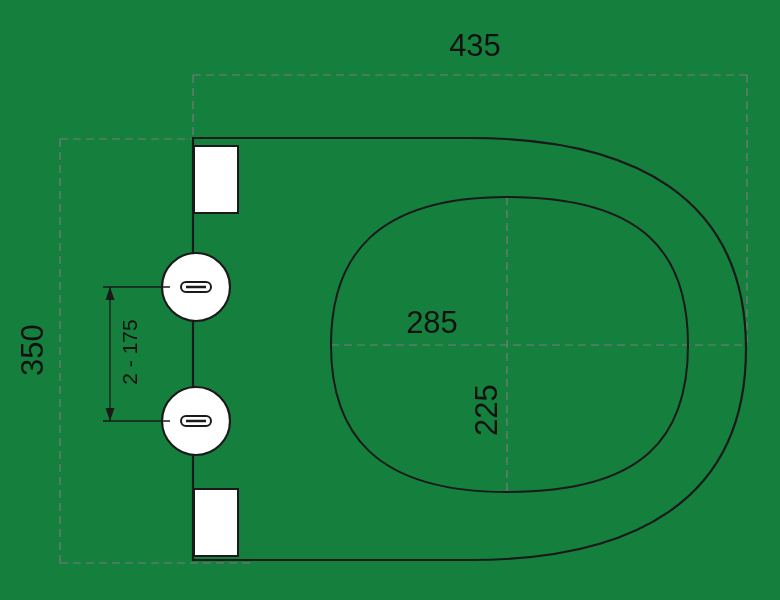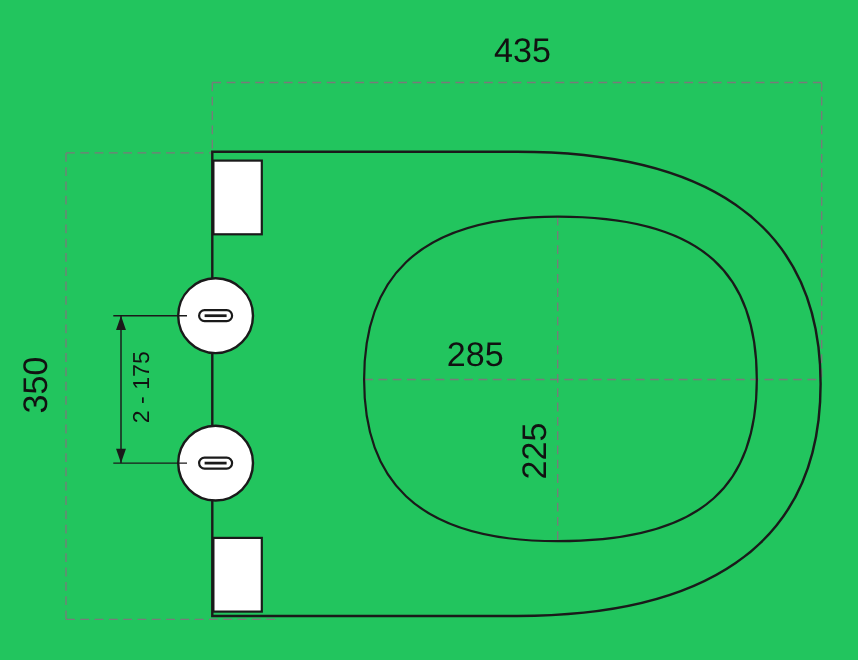--- a/index.html
+++ b/index.html
@@ -4,21 +4,21 @@
 <style>
   html, body {
     margin: 0;
     padding: 0;
     background: #ffffff;
   }
   #canvas {
     position: relative;
     width: 780px;
     height: 600px;
-    background: #22c55e;
+    background: #15803d;
     overflow: hidden;
     font-family: "Liberation Sans", sans-serif;
   }
   svg { display: block; }
   text {
     font-family: "Liberation Sans", sans-serif;
     fill: #111111;
   }
   .dim-label { font-size: 31px; }
   .dim-label-small { font-size: 21px; }

